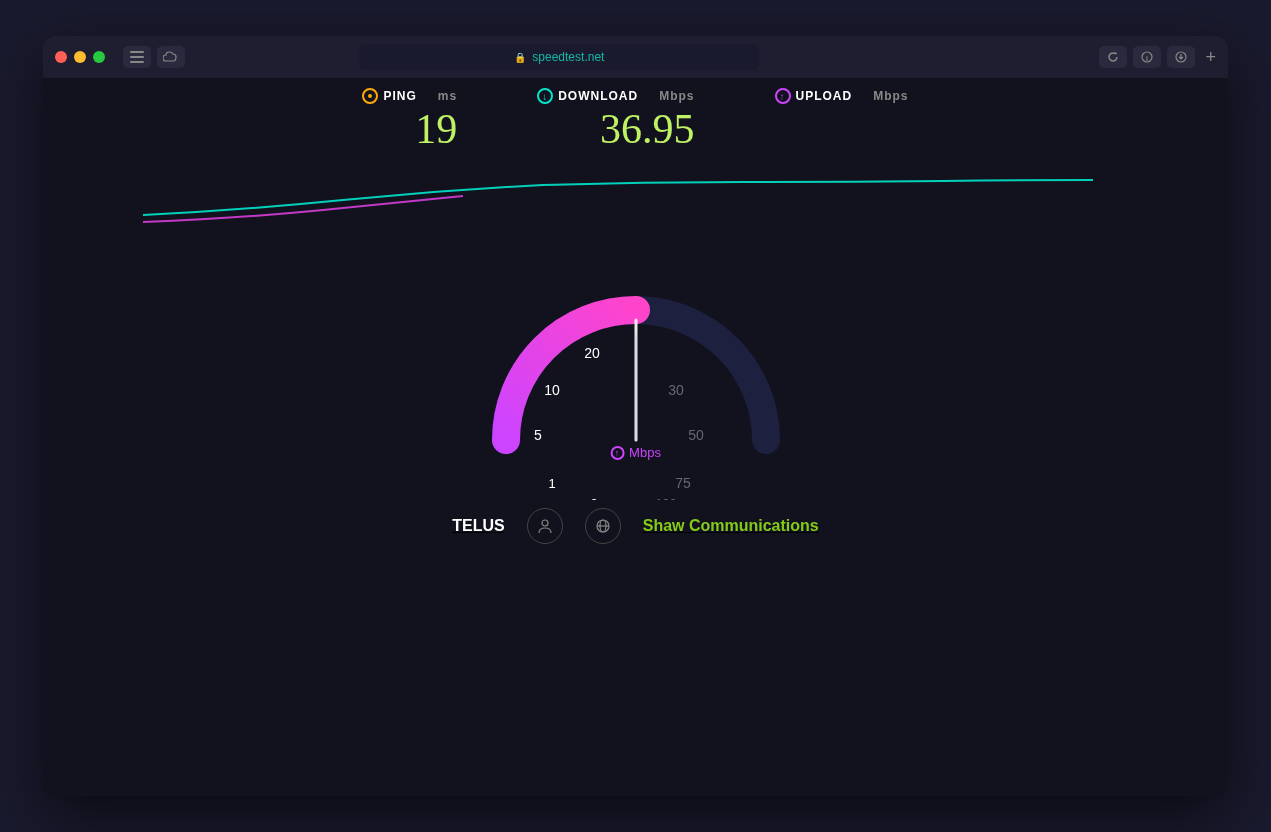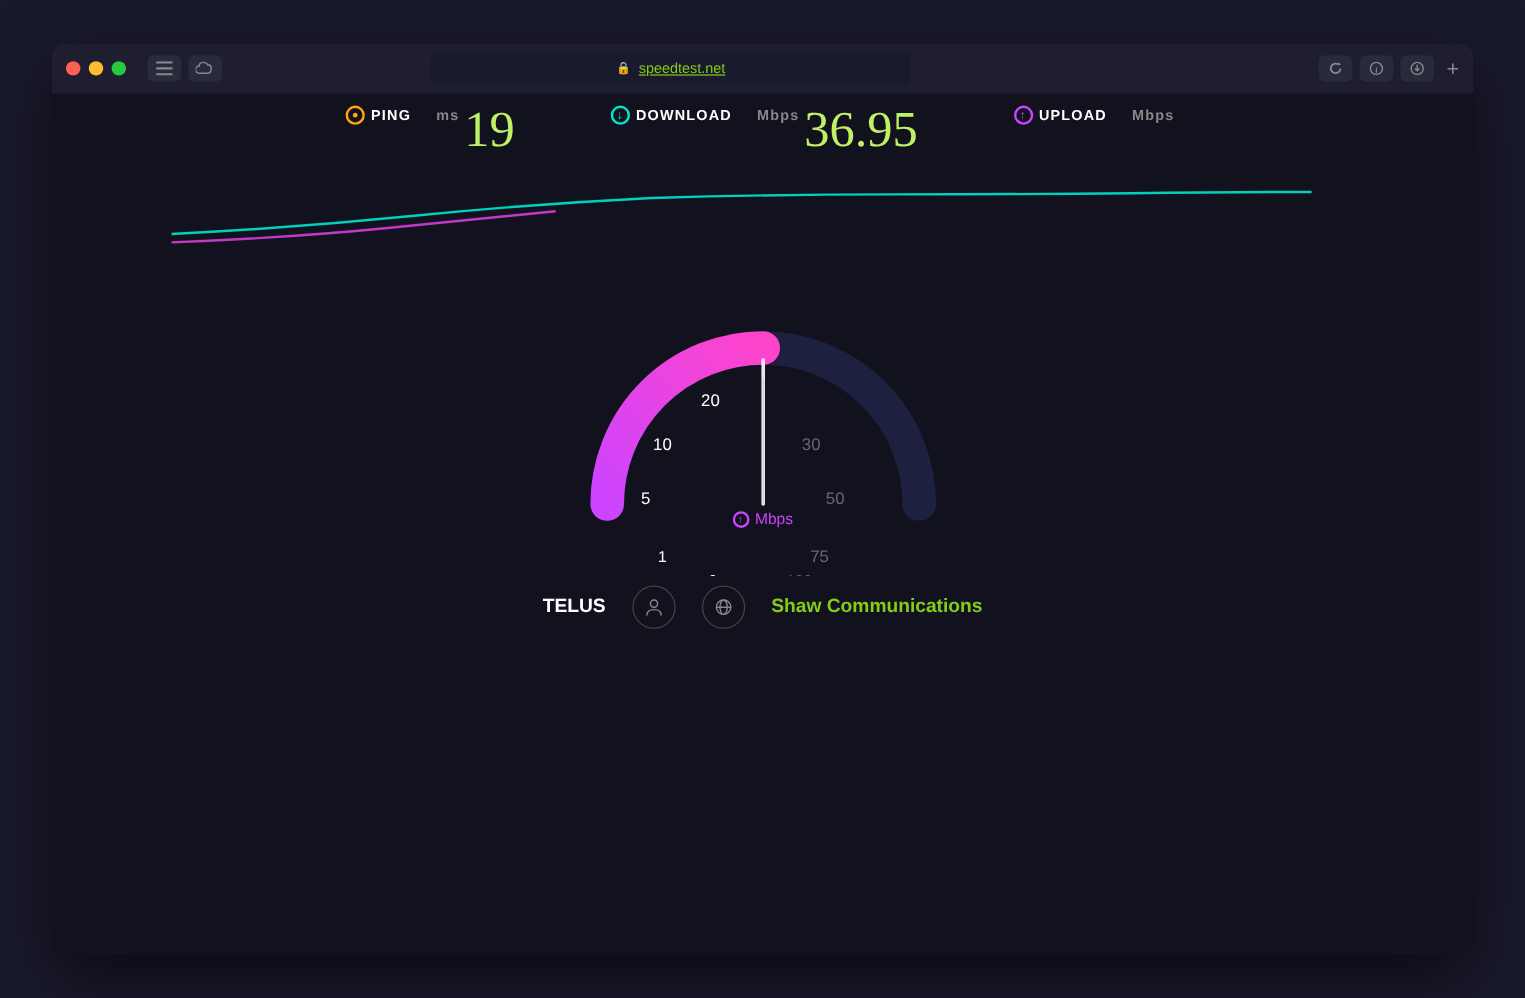--- a/index.html
+++ b/index.html
@@ -73,22 +73,21 @@
       gap: 6px;
       max-width: 400px;
       margin: 0 auto;
     }
     .address-bar .lock-icon {
       font-size: 10px;
       color: #888;
     }
     .address-bar .url-text {
       font-size: 12px;
-      color: #84cc16;
-      text-decoration: underline;
+      color: #14b8a6;
     }
     .title-bar-right {
       display: flex;
       gap: 6px;
       margin-left: auto;
       align-items: center;
     }
     .tb-icon-btn {
       width: 28px;
       height: 22px;
@@ -150,22 +149,22 @@
     
     .metrics-row {
       display: flex;
       justify-content: center;
       gap: 80px;
       padding: 10px 0 0;
       flex-shrink: 0;
     }
     .metric {
       display: flex;
-      flex-direction: row;
-      align-items: flex-start;
+      flex-direction: column;
+      align-items: flex-end;
       gap: 4px;
     }
     .metric-label {
       display: flex;
       align-items: center;
       gap: 5px;
       font-size: 12px;
       font-weight: 600;
       letter-spacing: 1px;
       color: #888;
@@ -285,20 +284,21 @@
       font-size: 9px;
       color: #cc44ff;
     }
     
     .provider-row {
       display: flex;
       align-items: center;
       gap: 22px;
       margin-top: 8px;
       margin-bottom: 20px;
+      text-decoration: underline;
     }
     .provider-name {
       color: white;
       font-size: 16px;
       font-weight: 600;
     }
     .provider-icon-btn {
       width: 36px;
       height: 36px;
       border-radius: 50%;

